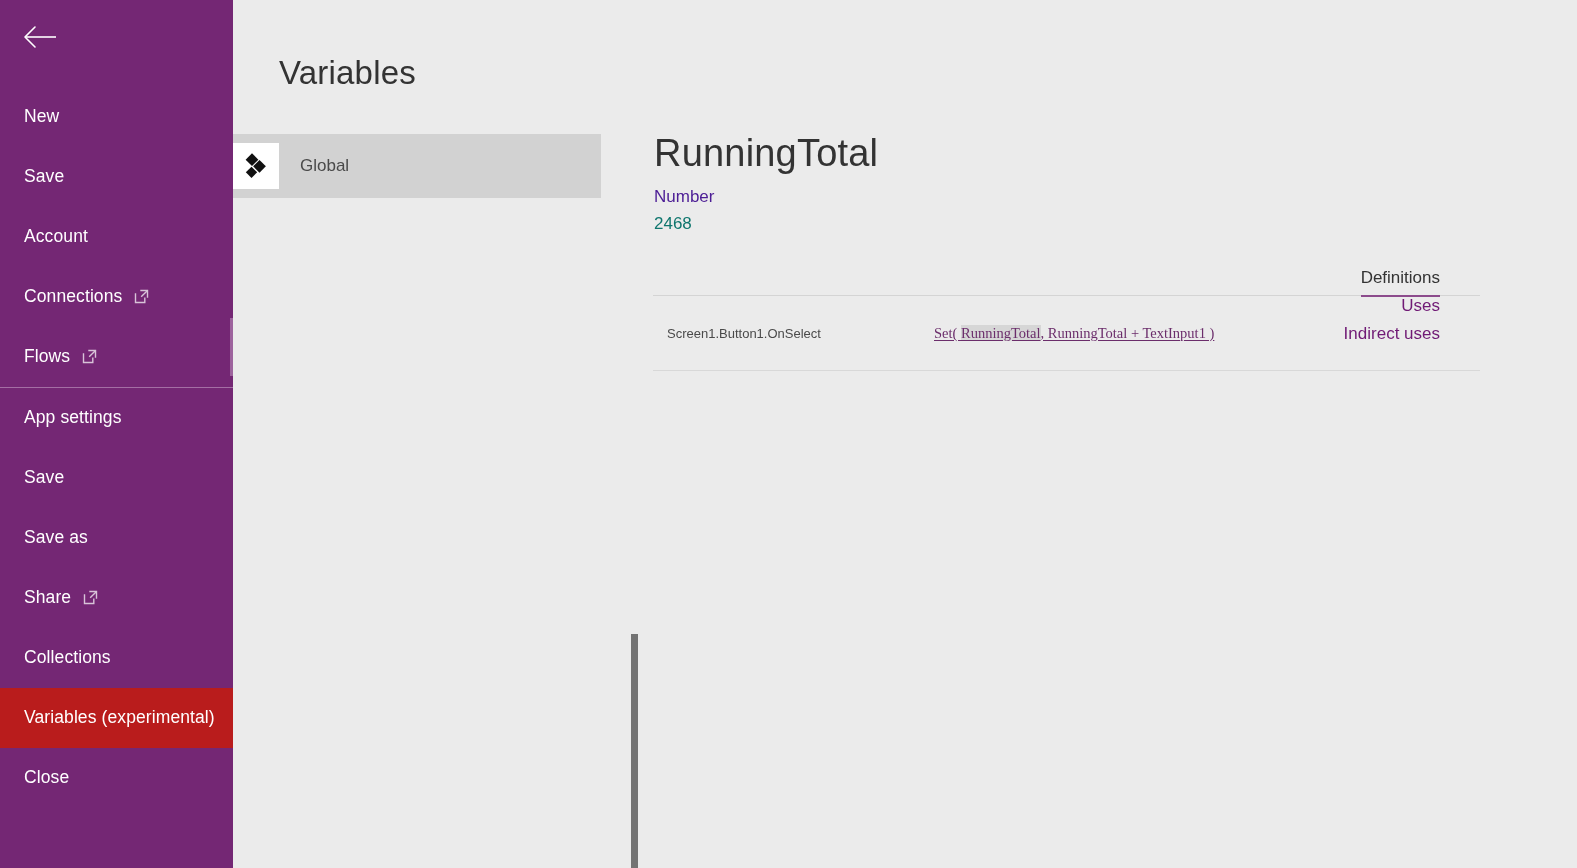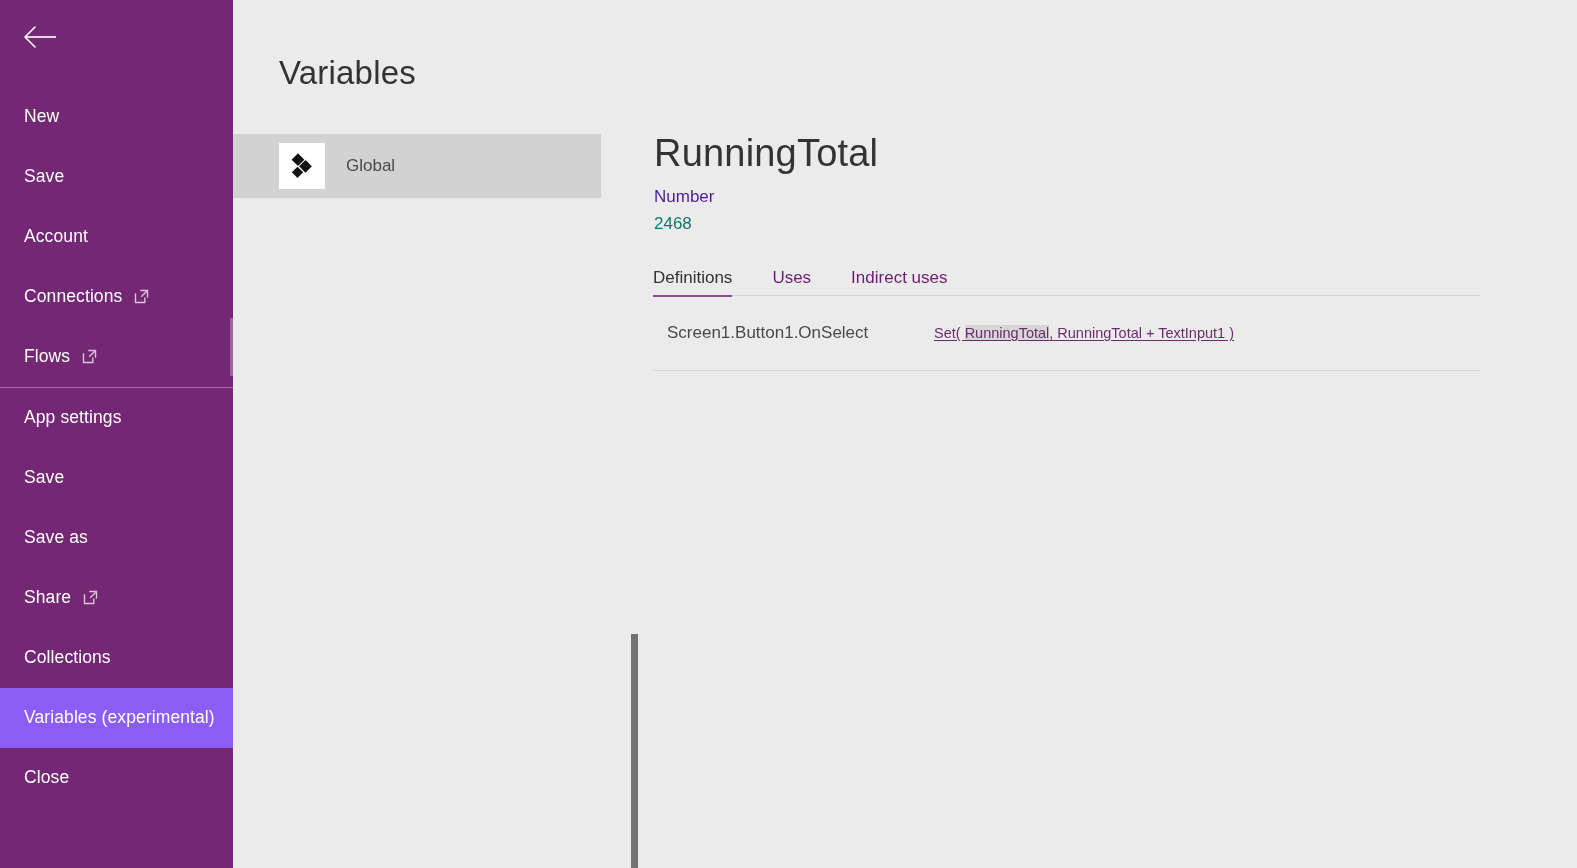--- a/index.html
+++ b/index.html
@@ -53,21 +53,21 @@
     height: 60px;
     display: flex;
     align-items: center;
     padding-left: 24px;
     color: #ffffff;
     font-size: 17.5px;
     font-weight: 400;
     letter-spacing: .1px;
     white-space: nowrap;
   }
-  .nav-item.selected { background: #8b5cf6; }
+  .nav-item.selected { background: #b91c1c; }
 
   .nav-item .label { line-height: 1; }
 
   .ext-icon {
     display: inline-block;
     margin-left: 12px;
     width: 15px;
     height: 15px;
     position: relative;
     top: -1px;
@@ -113,21 +113,20 @@
   }
 
   .var-row {
     position: absolute;
     left: 0;
     top: 134px;
     width: 368px;
     height: 64px;
     display: flex;
     align-items: center;
-    padding-left: 46px;
   }
   .var-row.selected { background: #d2d2d2; }
 
   .var-icon {
     width: 46px;
     height: 46px;
     background: #ffffff;
     display: flex;
     align-items: center;
     justify-content: center;
@@ -181,22 +180,23 @@
     font-weight: 400;
   }
 
   .tabs {
     position: absolute;
     left: 43px;
     top: 268px;
     width: 827px;
     height: 28px;
     display: flex;
-    align-items: center;
+    align-items: flex-end;
     border-bottom: 1px solid #d4d4d4;
+    flex-direction: column;
   }
 
   .tab {
     font-size: 17px;
     color: #701a75;
     padding: 0 0 8px 0;
     margin-right: 40px;
     position: relative;
     white-space: nowrap;
     font-weight: 400;
@@ -223,32 +223,33 @@
     height: 75px;
     display: flex;
     align-items: center;
     border-bottom: 1px solid #d8d8d8;
   }
 
   .def-source {
     width: 281px;
     flex: 0 0 281px;
     padding-left: 14px;
-    font-size: 17px;
+    font-size: 13px;
     color: #4a4a4a;
     white-space: nowrap;
   }
 
   .def-formula {
     font-size: 14.5px;
     color: #6b2d6b;
     text-decoration: underline;
     text-underline-offset: 2px;
     white-space: nowrap;
     cursor: pointer;
+    font-family: Liberation Serif, serif;
   }
   .def-formula .hl { background: #d6d6d6; }
 </style>
 </head>
 <body>
 
 <div class="app">
 
   <div class="sidebar">
 

